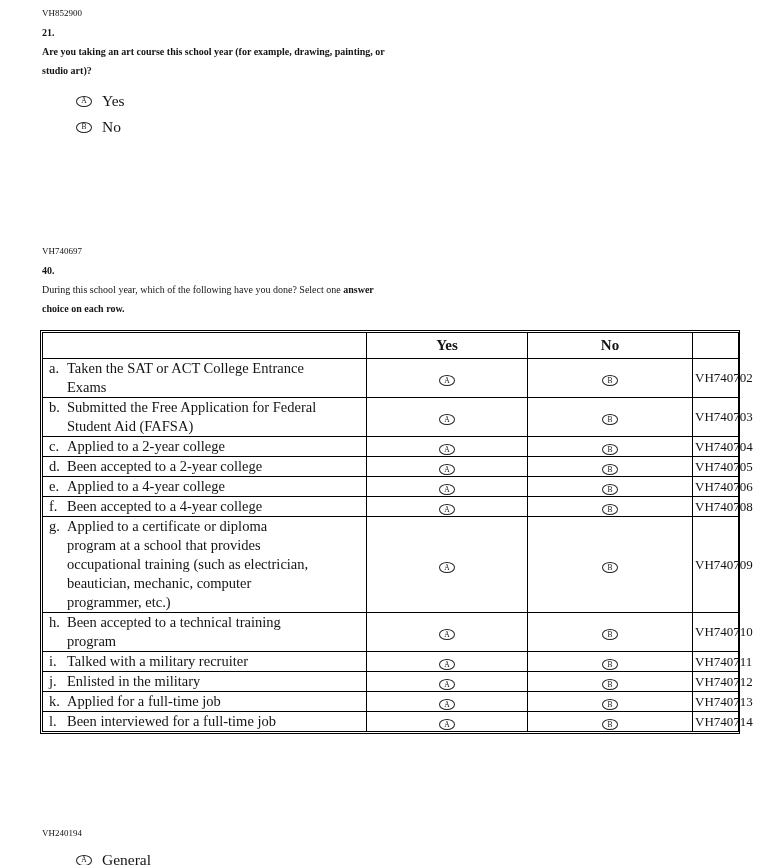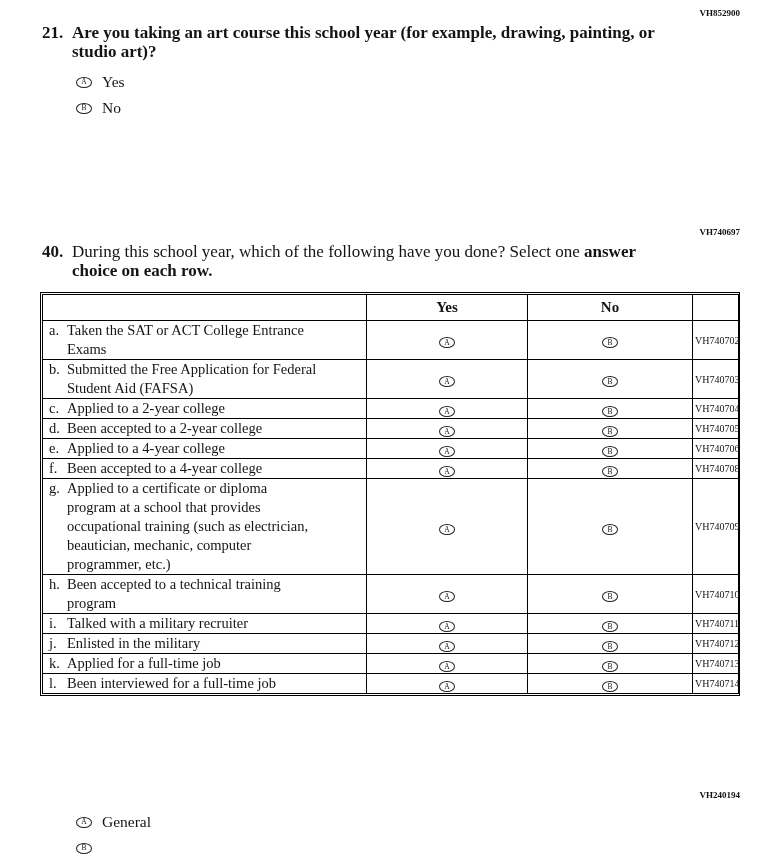--- a/index.html
+++ b/index.html
@@ -4,24 +4,24 @@
 <style>
   * { margin:0; padding:0; box-sizing:border-box; }
   body { background:#e8e8e8; font-family:"Liberation Serif", serif; }
   .page {
     position:relative; width:760px; height:865px; margin:0 auto;
     background:#ffffff; color:#141414;
     padding:8px 20px 0 42px; overflow:hidden;
     font-family:"Liberation Serif", serif;
   }
   .code {
-    text-align:right; font-size:9px; line-height:11px;
-    margin-bottom:4px; color:#111;font-weight:bold;
+    text-align:left; font-size:9px; line-height:11px;
+    margin-bottom:4px; color:#111;
   }
-  .q-head { display:flex; font-size:17px; line-height:19px; }
+  .q-head { display:flex; font-size:10px; line-height:19px;flex-direction:column; }
   .q-num { font-weight:bold; width:30px; flex-shrink:0; }
   .q-text { flex:1; }
   .pre { white-space:pre-line;font-weight:bold; }
   .q-text b { font-weight:normal; }
 
   .options { margin:12px 0 0 34px; }
   .option { display:flex; align-items:center; height:18px; margin-bottom:8px; }
   .bubble {
     width:16px; height:11px; border:1px solid #222; border-radius:50%;
     display:inline-flex; align-items:center; justify-content:center;
@@ -37,21 +37,21 @@
   }
   table { border-collapse:collapse; width:100%; table-layout:fixed; }
   th, td { border:1px solid #000; }
   th { font-size:15px; font-weight:bold; height:26px; text-align:center; }
   td.stub { vertical-align:top; padding:0 4px 0 6px; }
   .stub-flex { display:flex; font-size:14.5px; line-height:19px; }
   .row-letter { width:18px; flex-shrink:0; }
   .row-text { flex:1; white-space:pre-line; }
   td.ans { text-align:center; vertical-align:middle; }
   td.ans .bubble { margin-right:0; }
-  td.codecell { font-size:10px; padding-left:2px; vertical-align:middle; }
+  td.codecell { font-size:13px; padding-left:2px; vertical-align:middle; }
 
   .sec-q23 { margin-top:94px; }
 </style>
 </head>
 <body>
 
 <div class="page">
 
   <section>
     <div class="code">VH852900</div>

